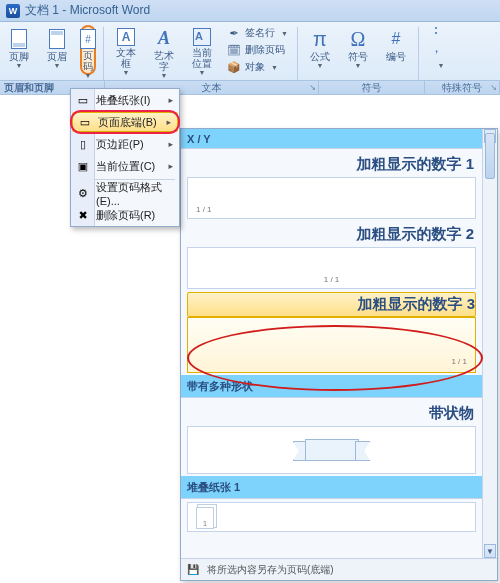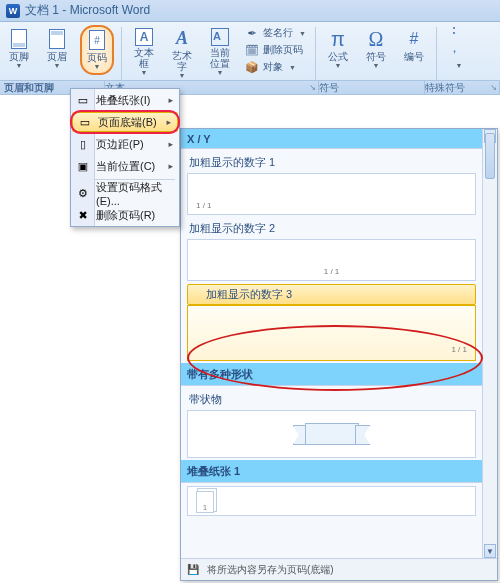--- a/index.html
+++ b/index.html
@@ -10,30 +10,30 @@
   .titlebar .wicon { width: 14px; height: 14px; background: linear-gradient(#2a6ac4,#1e4f9e); border-radius: 2px; margin-right: 5px; display:flex;align-items:center;justify-content:center;color:#fff;font-size:9px;font-weight:bold;}
   .titlebar .ttext { color: #365f91; font-size: 12px; }
 
   
   .ribbon { background: linear-gradient(#ebf3fb,#d9e8f8); border-bottom: 1px solid #a9c3e3; height: 73px; display: flex; position: relative; }
   .rb-group { display:flex; flex-direction:column; align-items:center; padding: 3px 4px 0 4px; }
   .rb-big { width: 30px; height: 48px; display:flex; flex-direction:column; align-items:center; justify-content:flex-start; border:1px solid transparent; border-radius:3px; padding-top:2px; cursor:default;}
   .rb-big.dd .arr { font-size:7px; color:#567; }
   .rb-big .icon { width:22px; height:22px; display:flex;align-items:center;justify-content:center; }
   .rb-big .lbl { font-size:10px; color:#3a5a85; margin-top:1px; line-height:11px; text-align:center;}
-  .rb-big.highlight { border:2px solid #e57f2a; border-radius:14px; background: radial-gradient(#fff6e6,#ffe1b3); width:34px; height:50px;}
+  .rb-big.highlight { border:2px solid #e57f2a; border-radius:14px; background: radial-gradient(#fff6e6,#ffe1b3); width:16px; height:50px;}
   .rb-sep { width:1px; background:#b7cde8; margin: 5px 3px; height: 56px; }
   .rb-stack { display:flex; flex-direction:column; gap:1px; padding:3px 3px 0 3px;}
   .rb-small { display:flex; align-items:center; gap:4px; height:16px; font-size:10px; color:#3a5a85; padding: 0 3px; border-radius:2px;}
   .rb-small .sicon { width:14px;height:14px;display:flex;align-items:center;justify-content:center;font-size:11px;}
   .rb-small .arr { font-size:7px; color:#567; margin-left:2px;}
 
   
   .glabel-row { position:absolute; left:0; right:0; bottom:0; height:14px; display:flex; background: linear-gradient(#c9ddf3,#bed5ef); border-top:1px solid #a9c3e3;}
-  .glabel { font-size:10px; color:#476a97; display:flex;align-items:center;justify-content:flex-start; border-right:1px solid #a9c3e3;}
+  .glabel { font-size:10px; color:#476a97; display:flex;align-items:center;justify-content:center; border-right:1px solid #a9c3e3;}
   .glabel.trunc { justify-content:flex-start; padding-left:4px; overflow:hidden; white-space:nowrap;}
   .glabel .mini { position:absolute; right:2px; font-size:8px; color:#6a85ab;}
   
   
   .dropdown { position:absolute; top:88px; left:70px; width:110px; background:#f4f7fc; border:1px solid #93aacb; box-shadow: 2px 3px 5px rgba(0,0,0,.25); z-index:10;}
   .dropdown .mi { display:flex; align-items:center; height:22px; padding: 0 6px 0 4px; gap:5px; cursor:default; position:relative;}
   .dropdown .mi .micon { width:16px;height:16px;display:flex;align-items:center;justify-content:center;font-size:11px;}
   .dropdown .mi .mlbl { font-size:11px; color:#222; flex:1;}
   .dropdown .mi .marr { font-size:9px; color:#555;}
   .dropdown .mi.sel { background: linear-gradient(#fff2c8,#ffe089); border:1px solid #e2b100; border-radius:2px; height:20px; margin:1px;}
@@ -45,26 +45,26 @@
   
   .gallery { position:absolute; top:128px; left:180px; right:2px; bottom:2px; background:#f5f8fc; border:1px solid #93aacb; box-shadow: 2px 3px 6px rgba(0,0,0,.2); display:flex; flex-direction:column; z-index:9;}
   .gal-body { flex:1; overflow:hidden; position:relative;}
   .gal-body .scroll { position:absolute; right:0; top:0; bottom:0; width:15px; background:#eef3fa; border-left:1px solid #c5d4ea;}
   .gal-body .scroll .thumb { position:absolute; left:2px; right:2px; top:4px; height:46px; background: linear-gradient(#d7e5f6,#bcd3ee); border:1px solid #9db8d8; border-radius:2px;}
   .gal-body .scroll .btn { position:absolute; left:1px; right:1px; height:14px; background: linear-gradient(#e3edf9,#cde0f5); border:1px solid #9db8d8; display:flex;align-items:center;justify-content:center; font-size:8px; color:#46608a;}
   .gal-body .scroll .btn.top { top:0;}
   .gal-body .scroll .btn.bot { bottom:0;}
   .gal-cat { padding: 4px 6px 3px 6px; font-size:11px; font-weight:bold; color:#2b4f82; border-bottom:1px solid #c5d4ea; background:#7dd3fc;}
   .gal-item { margin: 3px 6px 2px 6px; }
-  .gal-item .title { font-size:11px; color:#2b4f82; font-weight:normal; padding:3px 2px;}
+  .gal-item .title { font-size:15px; color:#2b4f82; font-weight:bold; padding:3px 2px;text-align:right;}
   .gal-item .preview { height:48px; background:#fff; border:1px solid #c5d4ea; display:flex; align-items:center; justify-content:center; color:#888; font-size:9px; position:relative;}
   .gal-item .preview.short { height:42px;}
   .gal-item .preview.tall { height:56px;}
   .gal-item .preview .pg { position:absolute; font-size:8px; color:#777; }
-  .gal-item.sel .title { background: linear-gradient(#fff2c8,#ffe089); border:1px solid #e2b100; border-radius:2px; padding:2px 18px;}
+  .gal-item.sel .title { background: linear-gradient(#fff2c8,#ffe089); border:1px solid #e2b100; border-radius:2px; padding:2px 0;}
   .gal-item.sel .preview { background: linear-gradient(#fffef5,#fff4d6); border:1px solid #e2b100;}
   .ellipse { position:absolute; border:2px solid #d01c1c; border-radius:50%; pointer-events:none; z-index:20;}
   .ribbon-sh { position:relative; width:70px; height:22px;}
   .ribbon-sh::before,.ribbon-sh::after{content:"";position:absolute;top:2px;width:14px;height:18px;background:#eaf2fc;border:1px solid #9db8d8;}
   .ribbon-sh::before{left:-4px;clip-path:polygon(0 0,100% 0,100% 100%,0 100%,40% 50%);}
   .ribbon-sh::after{right:-4px;clip-path:polygon(0 0,100% 0,60% 50%,100% 100%,0 100%);}
   .ribbon-sh .ctr{position:absolute;left:8px;right:8px;top:0;bottom:0;background:#eaf2fc;border:1px solid #9db8d8;}
   .gal-foot { height:22px; border-top:1px solid #c5d4ea; background:#eef3fa; display:flex; align-items:center; padding:0 6px; gap:6px; font-size:10px; color:#555;}
   .gal-foot .ficon { width:14px;height:14px; display:flex;align-items:center;justify-content:center;}
 

